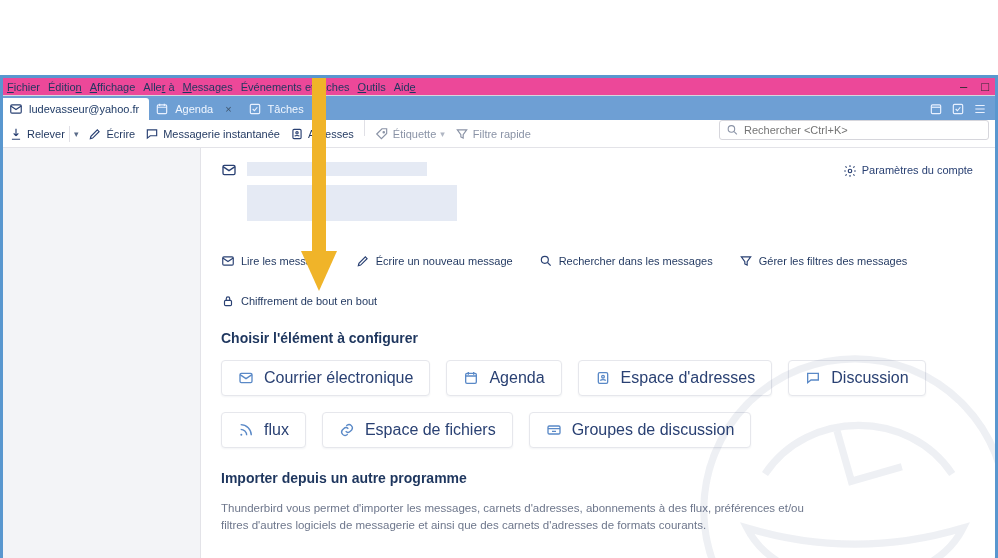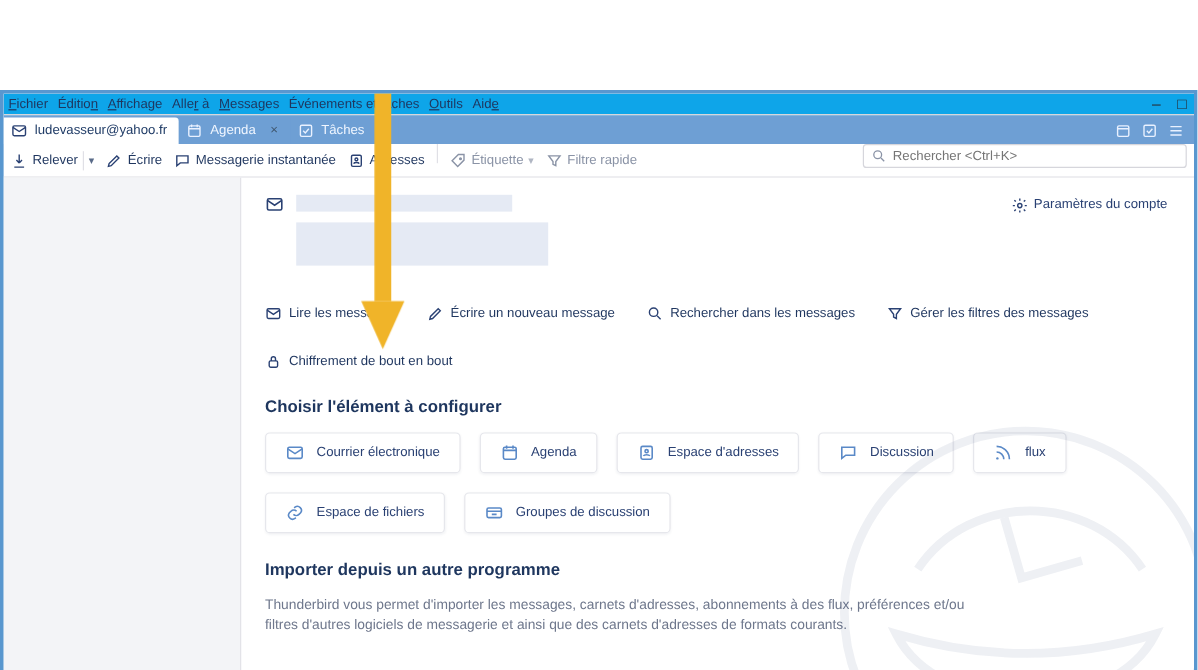--- a/index.html
+++ b/index.html
@@ -1,19 +1,19 @@
 <!DOCTYPE html>
 <html><head>
 <meta charset="utf-8">
 <style>
   * { box-sizing: border-box; margin: 0; padding: 0; }
   body { font-family: "Segoe UI", Arial, sans-serif; font-size: 12px; color: #1f365f; background: #fff; }
   .frame { width: 998px; height: 558px; position: relative; border: 3px solid #5997cf; background:#fff; overflow:hidden; margin: 75px auto 0;}
   
-  .menubar { height: 18px; background:#0ea5e9; border-bottom:1px solid #d6d6dc; display:flex; align-items:center; padding:0 4px; gap:8px; font-size:11px; color:#1f365f; position:relative;}
+  .menubar { height: 18px; background:#ec4899; border-bottom:1px solid #d6d6dc; display:flex; align-items:center; padding:0 4px; gap:8px; font-size:11px; color:#1f365f; position:relative;}
   .menubar span { cursor:default; }
   .menubar span u { text-decoration:underline; }
   .winctrls{position:absolute; right:6px; top:1px; display:flex; gap:14px; font-size:13px; color:#2a2a30;}
   
   .tabs{height:24px; background:#6e9fd4; display:flex; align-items:flex-end;justify-content:space-between;}
   .tab{display:flex; align-items:center; height:22px; padding:0 10px 0 6px; gap:6px; font-size:11px; color:#1f3b66; cursor:default;}
   .tab.active{background:#fff; border-top-right-radius:3px;}
   .tab.inactive{background:#6e9fd4; color:#f0f6ff;}
   .tab .close{margin-left:6px;color:#345;opacity:.8;}
   .righticons{margin-left:auto; display:flex; gap:8px; padding:0 8px; color:#f0f6ff; align-items:center;height:22px;}
@@ -32,21 +32,21 @@
   
   .acctline{display:flex; align-items:flex-start; gap:10px;}
   .redact{background:#e5eaf4; display:inline-block;}
   .gearbtn{position:absolute; right:22px; top:16px; display:flex; align-items:flex-start; gap:5px; font-size:11px; color:#2a4173; cursor:default;}
   
   .quickrow{display:flex; gap:26px; margin:30px 0 0 0; color:#1f365f; font-size:11px; flex-wrap:wrap;}
   .quickrow .qitem{display:flex; align-items:center; gap:6px; cursor:default;}
   
   h3.section{font-size:14px; font-weight:600; color:#1e365e; margin:22px 0 14px 0;}
   .tiles{display:flex; flex-wrap:wrap; gap:16px;}
-  .tile{background:#fff; border:1px solid #e6e7ec; border-radius:4px; box-shadow:0 1px 2px rgba(20,40,80,0.05); padding:8px 16px; display:flex; align-items:center; gap:10px; font-size:11px; color:#2a4173; cursor:default;}
+  .tile{background:#fff; border:1px solid #e6e7ec; border-radius:4px; box-shadow:0 1px 2px rgba(20,40,80,0.05); padding:8px 16px; display:flex; align-items:center; gap:10px; font-size:16px; color:#2a4173; cursor:default;}
   .tile svg{flex:none;}
   p.desc{font-size:11.5px; color:#6e778c; line-height:1.5; max-width:600px; margin:2px 0 14px 0;}
   
   .watermark{position:absolute; right:-40px; bottom:-60px; opacity:.08; pointer-events:none;}
   
   .arrow-ann{position:absolute; left:298px; top:-75px; pointer-events:none; z-index:50;}
 
   
   .ic{width:14px;height:14px;display:inline-block;vertical-align:middle;}
   .ic16{width:16px;height:16px;}

